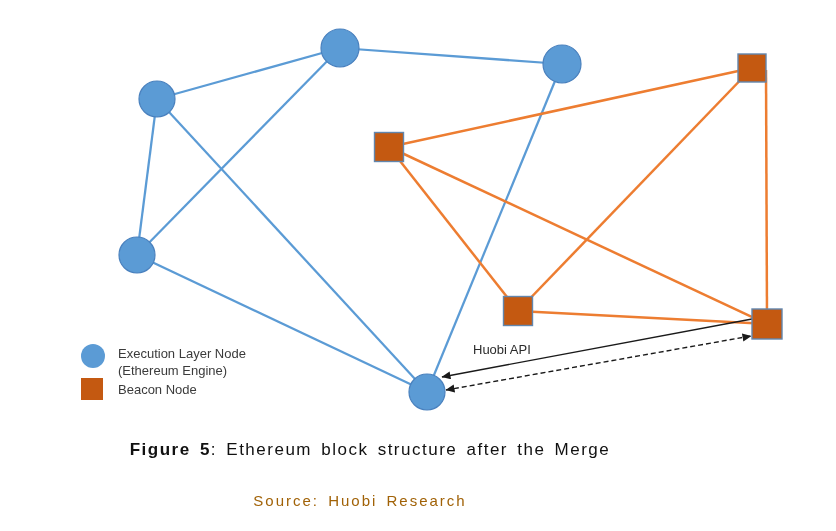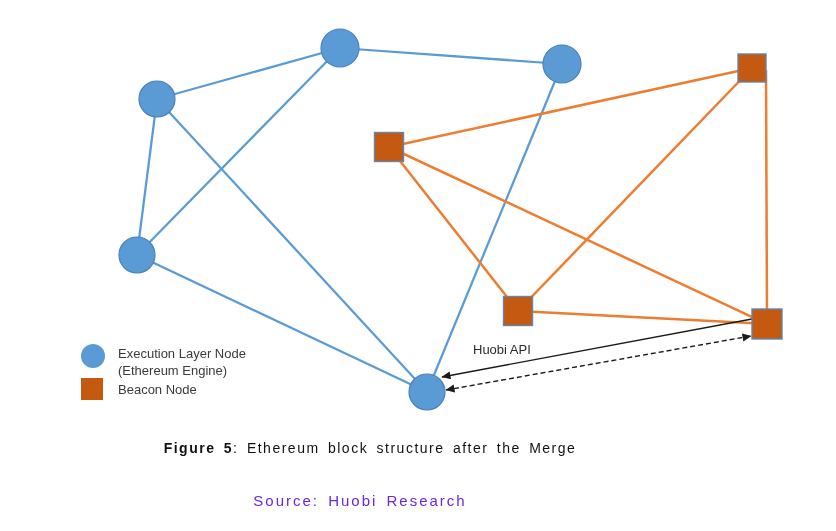--- a/index.html
+++ b/index.html
@@ -31,28 +31,28 @@
   .legend-l2 { top: 363px; }
   .legend-l3 { top: 382px; }
 
   .engine-api-label {
     position: absolute; left: 473px; top: 342px;
     font-size: 13px; color: #2b2b2b; white-space: nowrap;
   }
 
   .caption {
     position: absolute; left: 0; top: 440px; width: 740px;
-    text-align: center; font-size: 14px; color: #111111;
+    text-align: center; font-size: 17px; color: #111111;
     letter-spacing: 1.5px; word-spacing: 3px; white-space: nowrap;
   }
   .caption .cap-bold { font-weight: bold; }
 
   .source-line {
     position: absolute; left: 0; top: 492px; width: 720px;
-    text-align: center; font-size: 15px; color: #6d28d9;
+    text-align: center; font-size: 15px; color: #a16207;
     letter-spacing: 2px; word-spacing: 3px; white-space: nowrap;
   }
 </style>
 </head>
 <body>
 
 <div class="stage">
 
   <svg id="diagram" width="836" height="531" viewBox="0 0 836 531">
       <defs>

